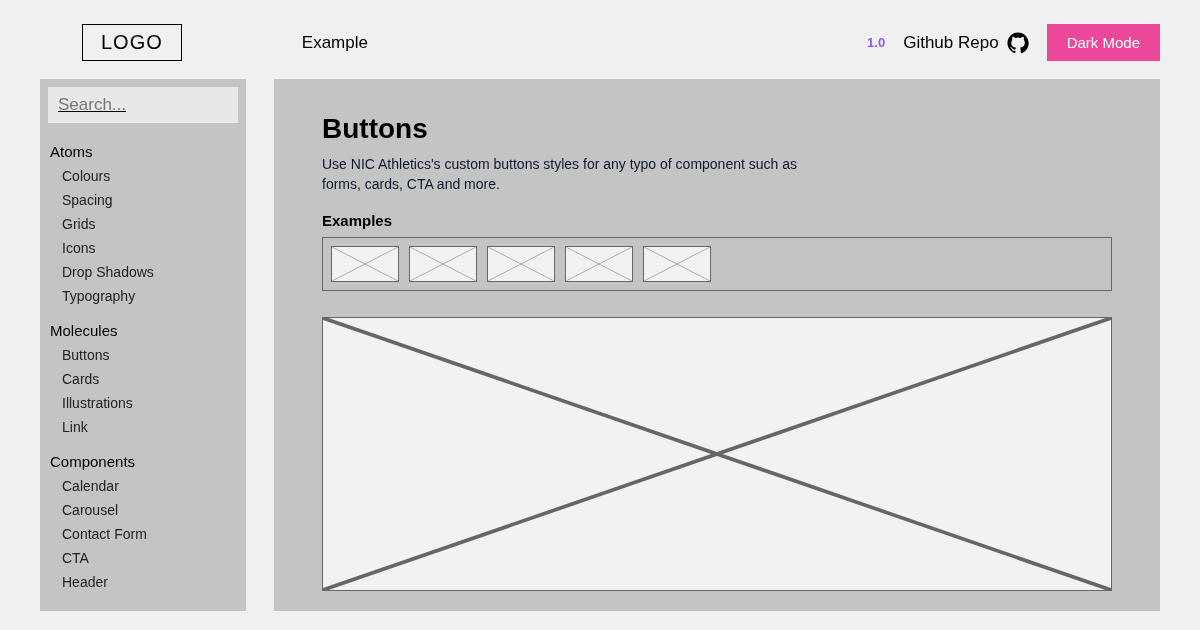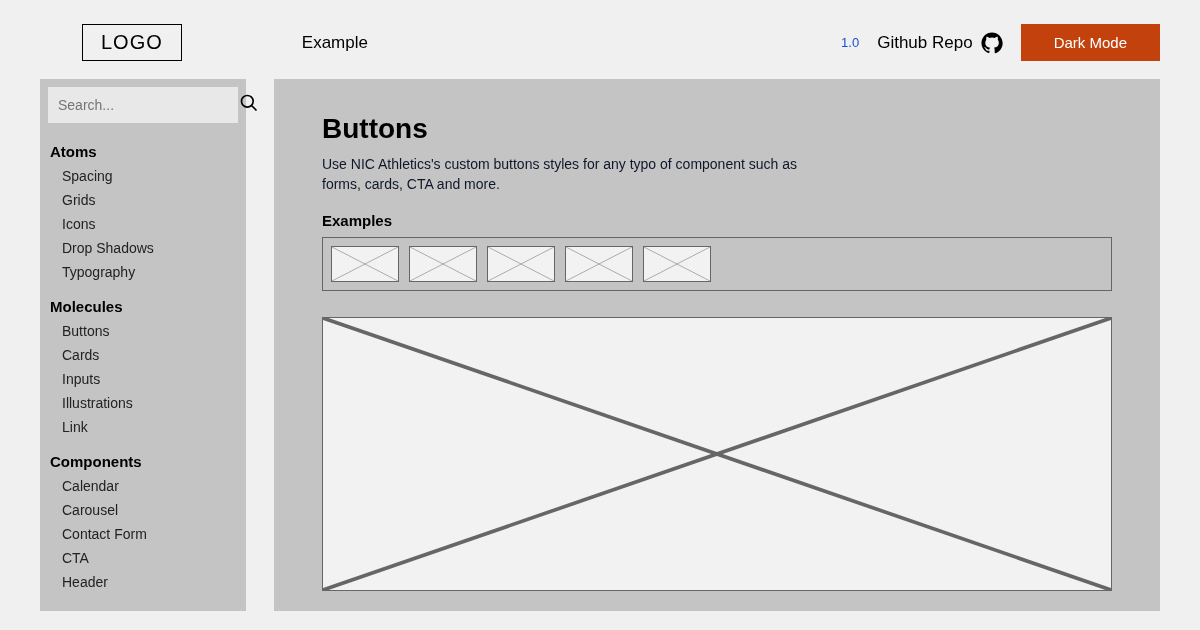--- a/index.html
+++ b/index.html
@@ -32,38 +32,39 @@
       margin-left: 100px;
     }
     .header-right {
       margin-left: auto;
       display: flex;
       align-items: center;
       gap: 18px;
     }
     .version {
       font-size: 13px;
-      color: #1d4ed8;
+      color: #8b5cf6;
+      font-weight: bold;
     }
     .github-link {
       font-size: 17px;
       display: flex;
       align-items: center;
       gap: 8px;
     }
     .github-icon svg {
       width: 22px;
       height: 22px;
       display: block;
     }
     .dark-mode-btn {
-      background: #c2410c;
+      background: #ec4899;
       color: #fff;
       border: none;
-      padding: 10px 33px;
+      padding: 10px 20px;
       font-size: 15px;
       cursor: pointer;
     }
     .layout {
       display: flex;
       gap: 28px;
     }
     .sidebar {
       width: 206px;
       background: #c4c4c4;
@@ -73,35 +74,36 @@
       background: #e8e8e8;
       display: flex;
       align-items: center;
       padding: 6px 10px;
       margin-bottom: 10px;
     }
     .search-input {
       flex: 1;
       border: none;
       background: transparent;
-      font-size: 14px;
+      font-size: 17px;
       outline: none;
+      text-decoration: underline;
     }
     .search-icon svg {
       width: 20px;
       height: 20px;
       stroke: #000;
       stroke-width: 2;
       fill: none;
     }
     .nav-section {
       padding: 4px 0 4px 0;
     }
     .nav-heading {
-      font-weight: bold;
+      font-weight: normal;
       font-size: 15px;
       padding: 6px 2px 4px 2px;
     }
     .nav-item {
       font-size: 14px;
       padding: 4px 2px 4px 14px;
       cursor: pointer;
       color: #222;
     }
     .main {
@@ -186,32 +188,32 @@
         <span class="search-icon">
           <svg viewBox="0 0 24 24">
               <circle cx="10" cy="10" r="7"></circle>
               <line x1="15" y1="15" x2="21" y2="21"></line>
             </svg>
         </span>
       </div>
 
       <div class="nav-section">
         <div class="nav-heading">Atoms</div>
+        <div class="nav-item">Colours</div>
         <div class="nav-item">Spacing</div>
         <div class="nav-item">Grids</div>
         <div class="nav-item">Icons</div>
         <div class="nav-item">Drop Shadows</div>
         <div class="nav-item">Typography</div>
       </div>
 
       <div class="nav-section">
         <div class="nav-heading">Molecules</div>
         <div class="nav-item">Buttons</div>
         <div class="nav-item">Cards</div>
-        <div class="nav-item">Inputs</div>
         <div class="nav-item">Illustrations</div>
         <div class="nav-item">Link</div>
       </div>
 
       <div class="nav-section">
         <div class="nav-heading">Components</div>
         <div class="nav-item">Calendar</div>
         <div class="nav-item">Carousel</div>
         <div class="nav-item">Contact Form</div>
         <div class="nav-item">CTA</div>

